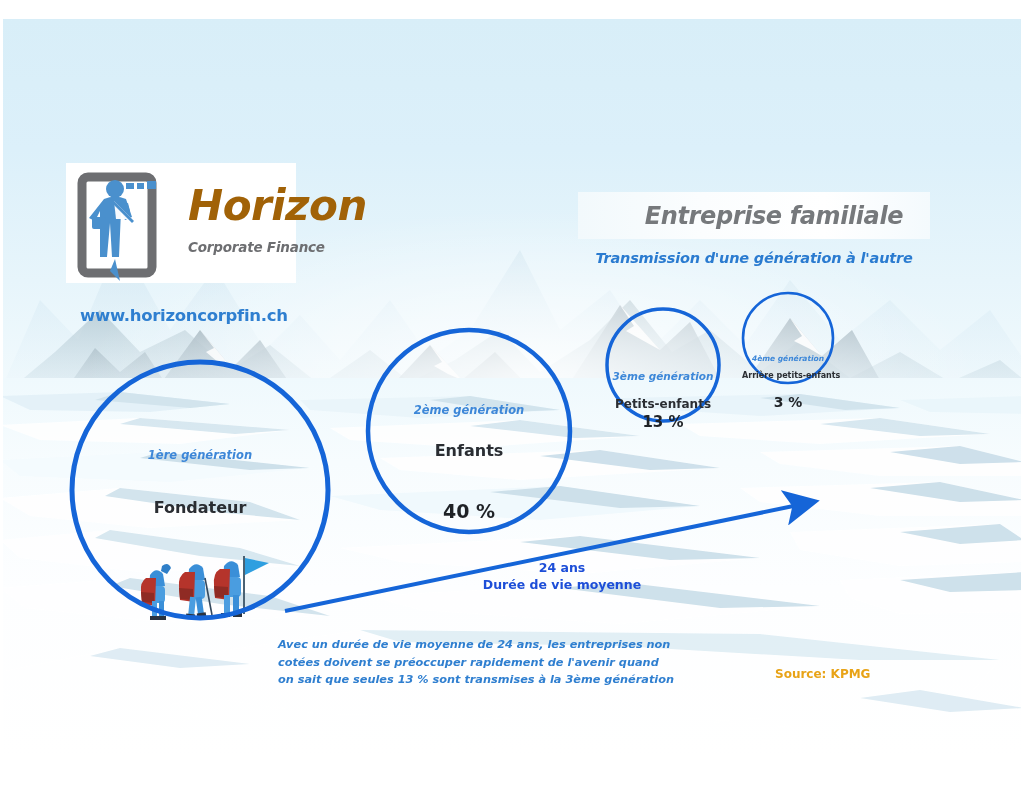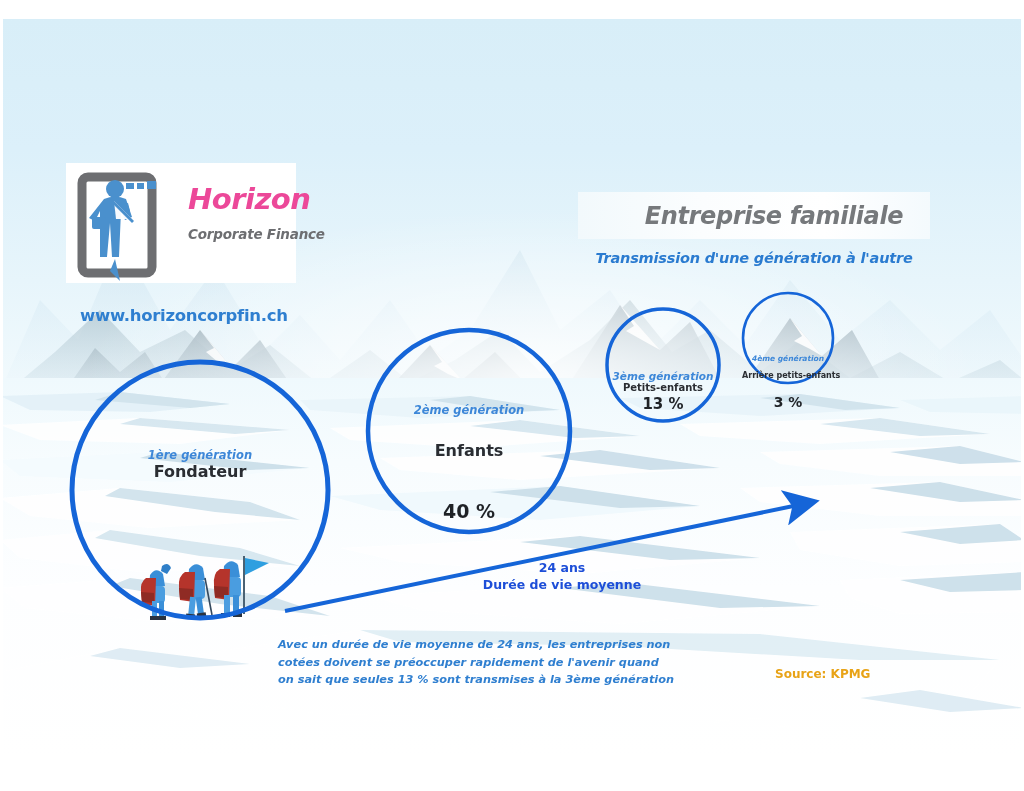--- a/index.html
+++ b/index.html
@@ -44,22 +44,22 @@
   
   .logo-card{
     position:absolute;left:66px;top:163px;width:230px;height:120px;
     background:#ffffff;
   }
   .logo-text{
     position:absolute;left:122px;top:22px;width:150px;
   }
   .logo-name{
     font-family:"DejaVu Sans", sans-serif;
-    font-style:italic;font-weight:bold;font-size:29px;letter-spacing:-.5px;
-    color:#ec4899;line-height:1;
+    font-style:italic;font-weight:bold;font-size:42px;letter-spacing:-.5px;
+    color:#a16207;line-height:1;
   }
   .logo-sub{
     font-family:"DejaVu Sans", sans-serif;
     font-style:italic;font-weight:bold;font-size:13.5px;letter-spacing:-.2px;
     color:#6d6e71;margin-top:12px;
   }
   .website{
     position:absolute;left:80px;top:306px;
     font-family:"DejaVu Sans", sans-serif;
     font-weight:bold;font-size:16.5px;letter-spacing:-.3px;
@@ -96,30 +96,30 @@
     font-family:"DejaVu Sans", sans-serif;
     font-weight:bold;color:#2a2d32;white-space:nowrap;
   }
   .gen-pct{
     font-family:"DejaVu Sans", sans-serif;
     font-weight:bold;color:#1f2226;white-space:nowrap;
   }
 
   #gen1{left:80px;top:400px;width:240px;}
   #gen1 .gen-label{font-size:11.5px;}
-  #gen1 .gen-role{font-size:16px;}
+  #gen1 .gen-role{font-size:16px;margin-top:36px;}
 
   #gen2{left:370px;top:355px;width:198px;}
   #gen2 .gen-label{font-size:11.5px;}
   #gen2 .gen-role{font-size:16px;margin-top:24px;}
   #gen2 .gen-pct{font-size:19px;margin-top:40px;}
 
   #gen3{left:608px;top:322px;width:110px;}
   #gen3 .gen-label{font-size:10.5px;}
-  #gen3 .gen-role{font-size:10px;}
+  #gen3 .gen-role{font-size:12px;margin-top:15px;}
   #gen3 .gen-pct{font-size:15px;margin-top:2px;}
 
   #gen4{left:742px;top:306px;width:92px;}
   #gen4 .gen-label{font-size:7.5px;}
   #gen4 .gen-role{font-size:8px;margin-top:8px;}
   #gen4 .gen-pct{font-size:14px;margin-top:14px;}
 
   
   .arrow-caption{
     position:absolute;left:462px;top:560px;width:200px;text-align:center;

